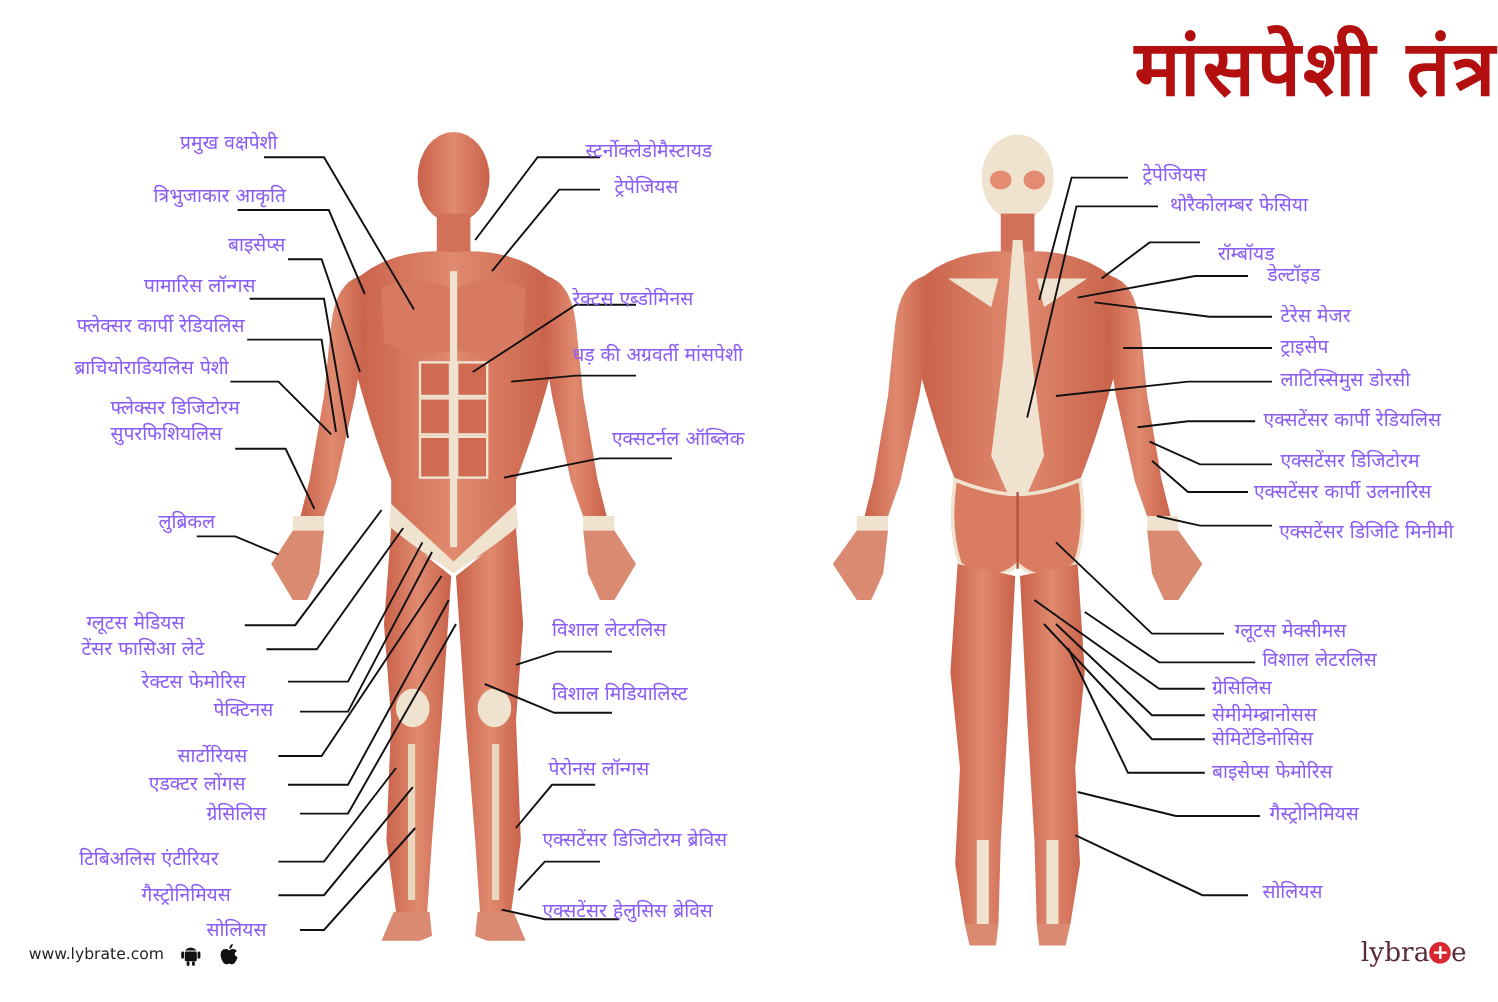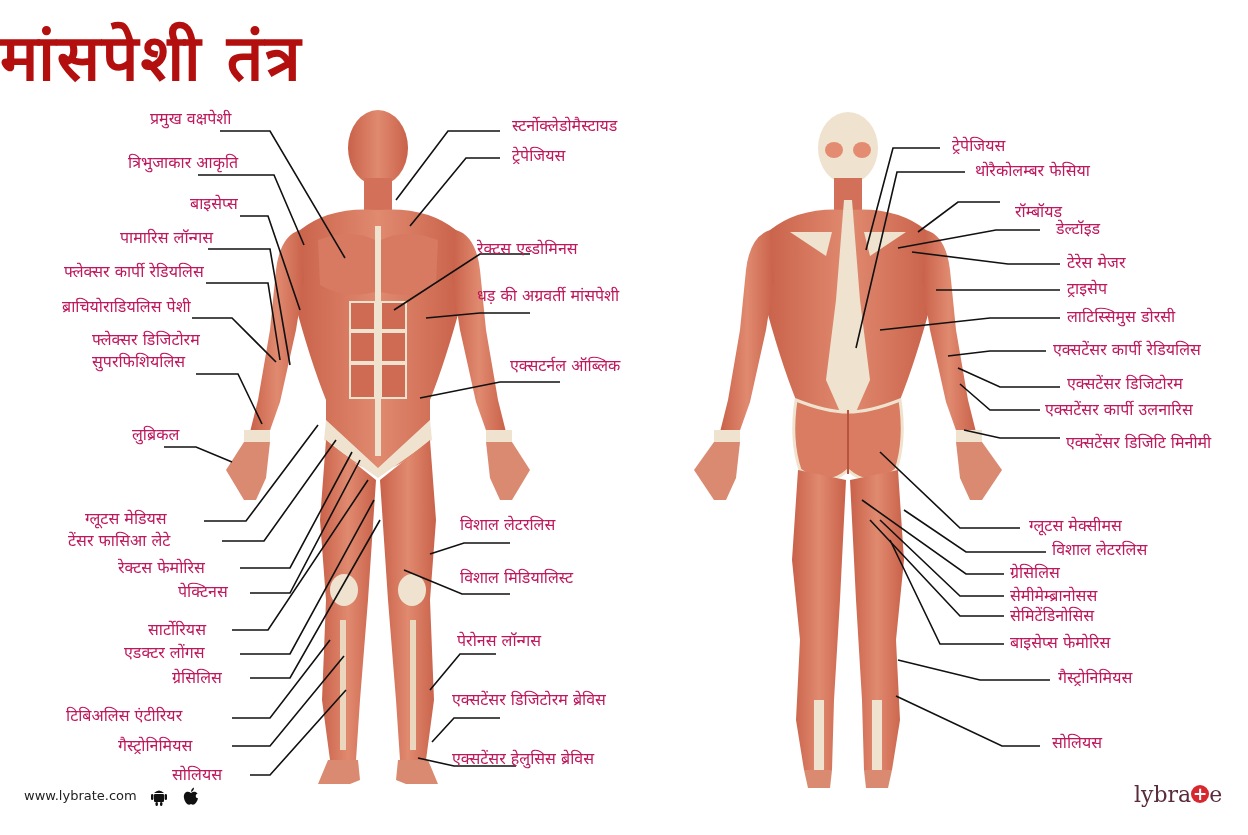--- a/index.html
+++ b/index.html
@@ -1,23 +1,23 @@
 <!DOCTYPE html>
 <html><head>
 <meta charset="utf-8">
 <style>
   html, body { margin:0; padding:0; background:#ffffff; }
   body { width:1248px; height:835px; position:relative; overflow:hidden;
          font-family:"DejaVu Sans", sans-serif; color:#111; }
-  .title { position:absolute; left:0; width:1248px; top:18px; text-align:left;
+  .title { position:absolute; left:0; width:1248px; top:18px; text-align:right;
            font-family:"DejaVu Serif", serif; font-weight:bold; font-size:64px;
            color:#b30f0f; letter-spacing:2px; line-height:80px; }
   svg.art { position:absolute; left:0; top:0; }
   .lbl { position:absolute; font-size:16px; line-height:20px; white-space:nowrap;
-         color:#be185d; font-family:"DejaVu Sans", sans-serif; }
+         color:#8b5cf6; font-family:"DejaVu Sans", sans-serif; }
   .footer-url { position:absolute; left:24px; top:788px; font-size:13px; color:#222; }
   .os-icons { position:absolute; left:150px; top:785px; font-size:18px; color:#111; }
   .brand { position:absolute; left:1134px; top:782px; font-family:"DejaVu Serif", serif;
            font-size:22px; color:#5a2b3a; }
   .brand .plus { display:inline-block; width:18px; height:18px; background:#d8282f;
                  color:#fff; border-radius:50%; font-size:17px; line-height:18px;
                  text-align:center; font-family:"DejaVu Sans", sans-serif; font-weight:bold;
                  vertical-align:2px; }
 </style>
 </head>
@@ -169,34 +169,34 @@
 <div>
   <div class="lbl" style="left:150px;top:109px">प्रमुख वक्षपेशी</div>
   <div class="lbl" style="left:128px;top:153px">त्रिभुजाकार आकृति</div>
   <div class="lbl" style="left:190px;top:194px">बाइसेप्स</div>
   <div class="lbl" style="left:120px;top:228px">पामारिस लॉन्गस</div>
   <div class="lbl" style="left:64px;top:262px">फ्लेक्सर कार्पी रेडियलिस</div>
   <div class="lbl" style="left:62px;top:297px">ब्राचियोराडियलिस पेशी</div>
   <div class="lbl" style="left:92px;top:330px">फ्लेक्सर डिजिटोरम</div>
   <div class="lbl" style="left:92px;top:352px">सुपरफिशियलिस</div>
   <div class="lbl" style="left:132px;top:425px">लुब्रिकल</div>
-  <div class="lbl" style="left:85px;top:509px">ग्लूटस मेडियस</div>
+  <div class="lbl" style="left:72px;top:509px">ग्लूटस मेडियस</div>
   <div class="lbl" style="left:68px;top:531px">टेंसर फासिआ लेटे</div>
   <div class="lbl" style="left:118px;top:558px">रेक्टस फेमोरिस</div>
   <div class="lbl" style="left:178px;top:582px">पेक्टिनस</div>
   <div class="lbl" style="left:148px;top:620px">सार्टोरियस</div>
   <div class="lbl" style="left:124px;top:643px">एडक्टर लोंगस</div>
   <div class="lbl" style="left:172px;top:668px">ग्रेसिलिस</div>
   <div class="lbl" style="left:66px;top:706px">टिबिअलिस एंटीरियर</div>
   <div class="lbl" style="left:118px;top:736px">गैस्ट्रोनिमियस</div>
   <div class="lbl" style="left:172px;top:765px">सोलियस</div>
 </div>
 
 <div>
-  <div class="lbl" style="left:512px;top:116px">स्टर्नोक्लेडोमैस्टायड</div>
+  <div class="lbl" style="left:488px;top:116px">स्टर्नोक्लेडोमैस्टायड</div>
   <div class="lbl" style="left:512px;top:146px">ट्रेपेजियस</div>
   <div class="lbl" style="left:477px;top:239px">रेक्टस एब्डोमिनस</div>
   <div class="lbl" style="left:477px;top:286px">धड़ की अग्रवर्ती मांसपेशी</div>
   <div class="lbl" style="left:510px;top:356px">एक्सटर्नल ऑब्लिक</div>
   <div class="lbl" style="left:460px;top:515px">विशाल लेटरलिस</div>
   <div class="lbl" style="left:460px;top:568px">विशाल मिडियालिस्ट</div>
   <div class="lbl" style="left:457px;top:631px">पेरोनस लॉन्गस</div>
   <div class="lbl" style="left:452px;top:690px">एक्सटेंसर डिजिटोरम ब्रेविस</div>
   <div class="lbl" style="left:452px;top:749px">एक्सटेंसर हेलुसिस ब्रेविस</div>
 </div>

